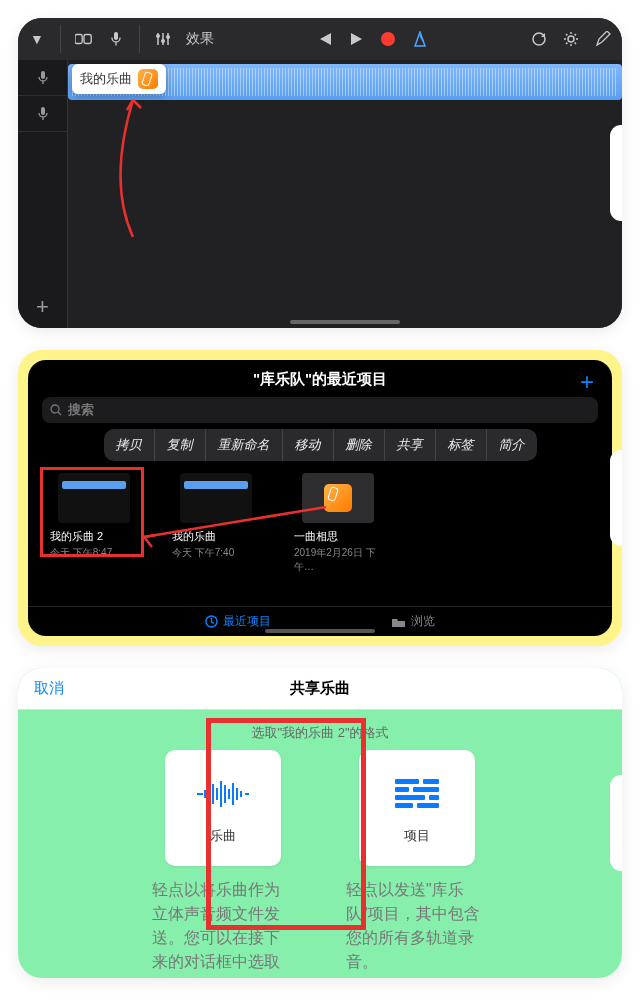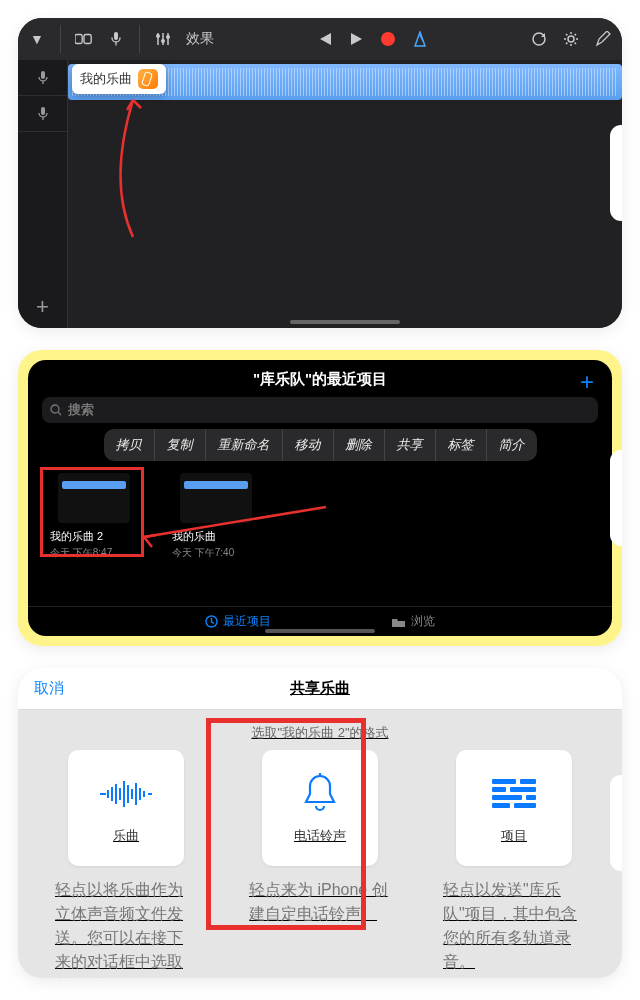--- a/index.html
+++ b/index.html
@@ -46,21 +46,21 @@
 .file-title { color: #fff; margin-bottom: 2px; }
 .file-sub { color: #888; font-size: 10px; }
 .red-box { border: 3px solid #e8312f; position: absolute; }
 .arrow2 { position: absolute; pointer-events: none; }
 .bottom-tabs { position: absolute; bottom: 6px; left: 0; right: 0; display: flex; justify-content: center; gap: 120px; font-size: 12px; border-top: 1px solid #222; padding-top: 6px; }
 .bt-tab { display: flex; align-items: center; gap: 5px; color: #888; }
 .bt-tab.active { color: #0a84ff; }
 .p2-home { position: absolute; bottom: 3px; left: 50%; transform: translateX(-50%); width: 110px; height: 4px; background: #555; border-radius: 3px; }
 
 
-#p3 { background: #e5e5e5; height: 310px; text-decoration: underline; }
+#p3 { background: #86efac; height: 310px; }
 .p3-head { background: #fff; height: 42px; display: flex; align-items: center; justify-content: center; position: relative; border-bottom: 1px solid #ddd; font-size: 15px; font-weight: 600; }
 .cancel { position: absolute; left: 16px; color: #0a84ff; font-weight: 400; }
 .sub-title { text-align: center; font-size: 13px; color: #666; padding: 14px 0 8px; }
 .options { display: flex; justify-content: center; gap: 44px; padding: 0 28px; }
 .opt { width: 150px; text-align: center; }
 .opt-card { width: 116px; height: 116px; background: #fff; border-radius: 10px; margin: 0 auto 12px; display: flex; flex-direction: column; align-items: center; justify-content: center; gap: 10px; box-shadow: 0 1px 3px rgba(0,0,0,.08); }
 .opt-card .big-icon { color: #0a7aff; height: 46px; display: flex; align-items: center; justify-content: center; }
 .opt-label { font-size: 13px; color: #333; }
 .opt-desc { font-size: 16px; color: #777; line-height: 1.5; text-align: left; padding: 0 4px; }
 .red-box3 { border: 5px solid #e8312f; position: absolute; }
@@ -195,20 +195,27 @@
           </div>
         <div class="file-title">我的乐曲 2</div>
         <div class="file-sub">今天 下午8:47</div>
       </div>
       <div class="file">
         <div class="thumb">
             <div class="mini-wave"></div>
           </div>
         <div class="file-title">我的乐曲</div>
         <div class="file-sub">今天 下午7:40</div>
+      </div>
+      <div class="file">
+        <div class="thumb gb">
+            <span class="gb-icon" style="width:28px;height:28px"></span>
+          </div>
+        <div class="file-title">一曲相思</div>
+        <div class="file-sub">2019年2月26日 下午…</div>
       </div>
       <div class="red-box" style="left:-2px;top:-6px;width:104px;height:90px"></div>
       <svg class="arrow2" style="left:94px;top:30px" width="200" height="50">
         <line x1="190" y1="4" x2="8" y2="34" stroke="#e8312f" stroke-width="2.5"></line>
         <path d="M8 34 l12 -2 M8 34 l8 10" stroke="#e8312f" stroke-width="2.5" fill="none"></path>
       </svg>
     </div>
     <div class="bottom-tabs">
       <div class="bt-tab active">
         <svg width="13" height="13" viewBox="0 0 13 13">
@@ -255,33 +262,20 @@
               </g>
             </svg>
         </div>
         <div class="opt-label">乐曲</div>
       </div>
       <div class="opt-desc">轻点以将乐曲作为立体声音频文件发送。您可以在接下来的对话框中选取其他选项。</div>
     </div>
     <div class="opt">
       <div class="opt-card">
         <div class="big-icon">
-          <svg width="40" height="44" viewBox="0 0 40 44">
-              <path d="M20 4a10 10 0 0 0-10 10v8l-4 8h28l-4-8v-8A10 10 0 0 0 20 4z" fill="none" stroke="#0a7aff" stroke-width="2.2"></path>
-              <path d="M16 34a4 4 0 0 0 8 0" fill="none" stroke="#0a7aff" stroke-width="2.2"></path>
-              <line x1="20" y1="1" x2="20" y2="4" stroke="#0a7aff" stroke-width="2.2"></line>
-            </svg>
-        </div>
-        <div class="opt-label">电话铃声</div>
-      </div>
-      <div class="opt-desc">轻点来为 iPhone 创建自定电话铃声。</div>
-    </div>
-    <div class="opt">
-      <div class="opt-card">
-        <div class="big-icon">
           <svg width="44" height="30" viewBox="0 0 44 30">
               <g fill="#0a7aff">
                 <rect x="0" y="0" width="24" height="5" rx="1"></rect>
                 <rect x="28" y="0" width="16" height="5" rx="1"></rect>
                 <rect x="0" y="8" width="14" height="5" rx="1"></rect>
                 <rect x="18" y="8" width="26" height="5" rx="1"></rect>
                 <rect x="0" y="16" width="30" height="5" rx="1"></rect>
                 <rect x="34" y="16" width="10" height="5" rx="1"></rect>
                 <rect x="0" y="24" width="18" height="5" rx="1"></rect>
                 <rect x="22" y="24" width="22" height="5" rx="1"></rect>

